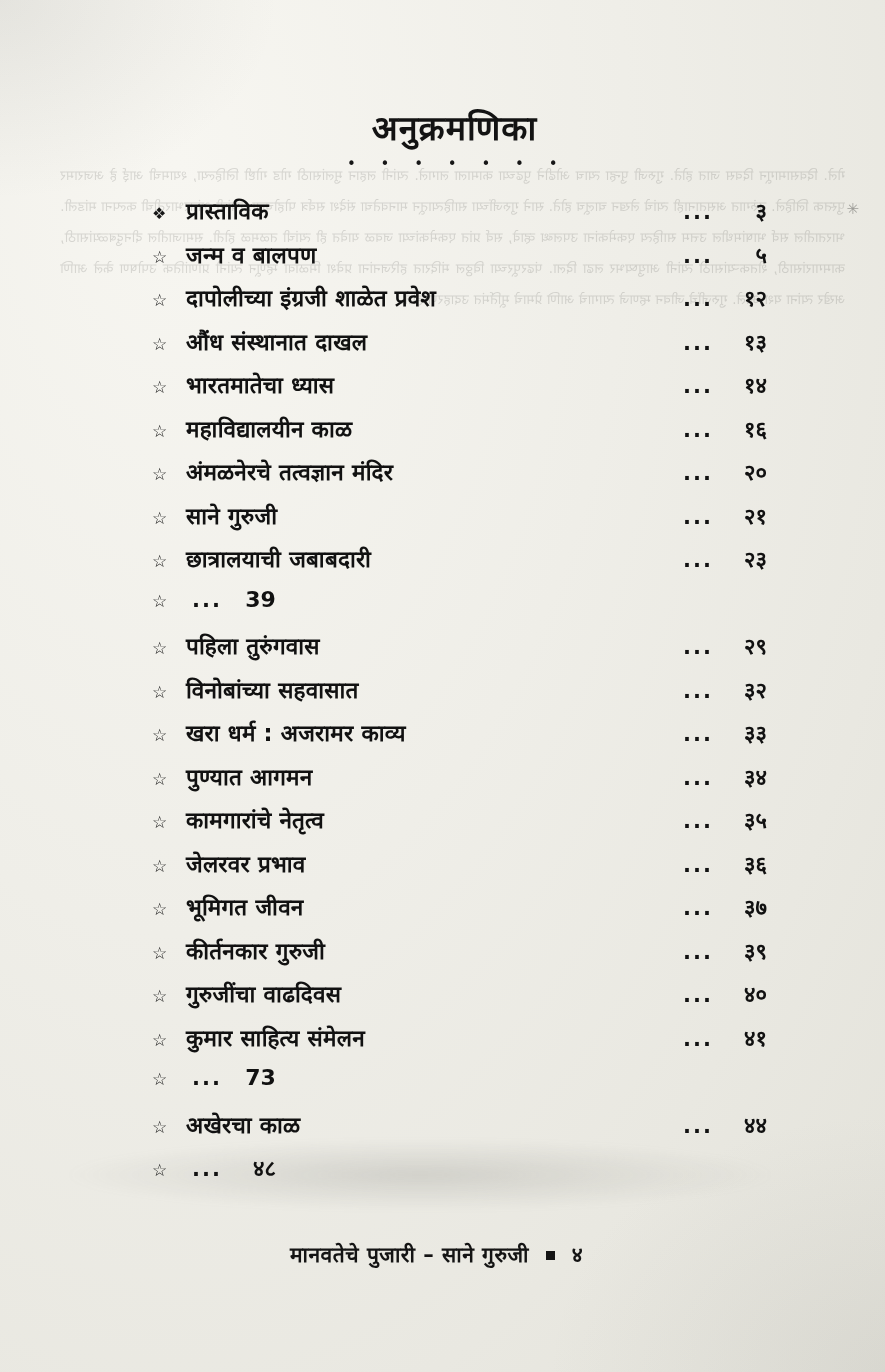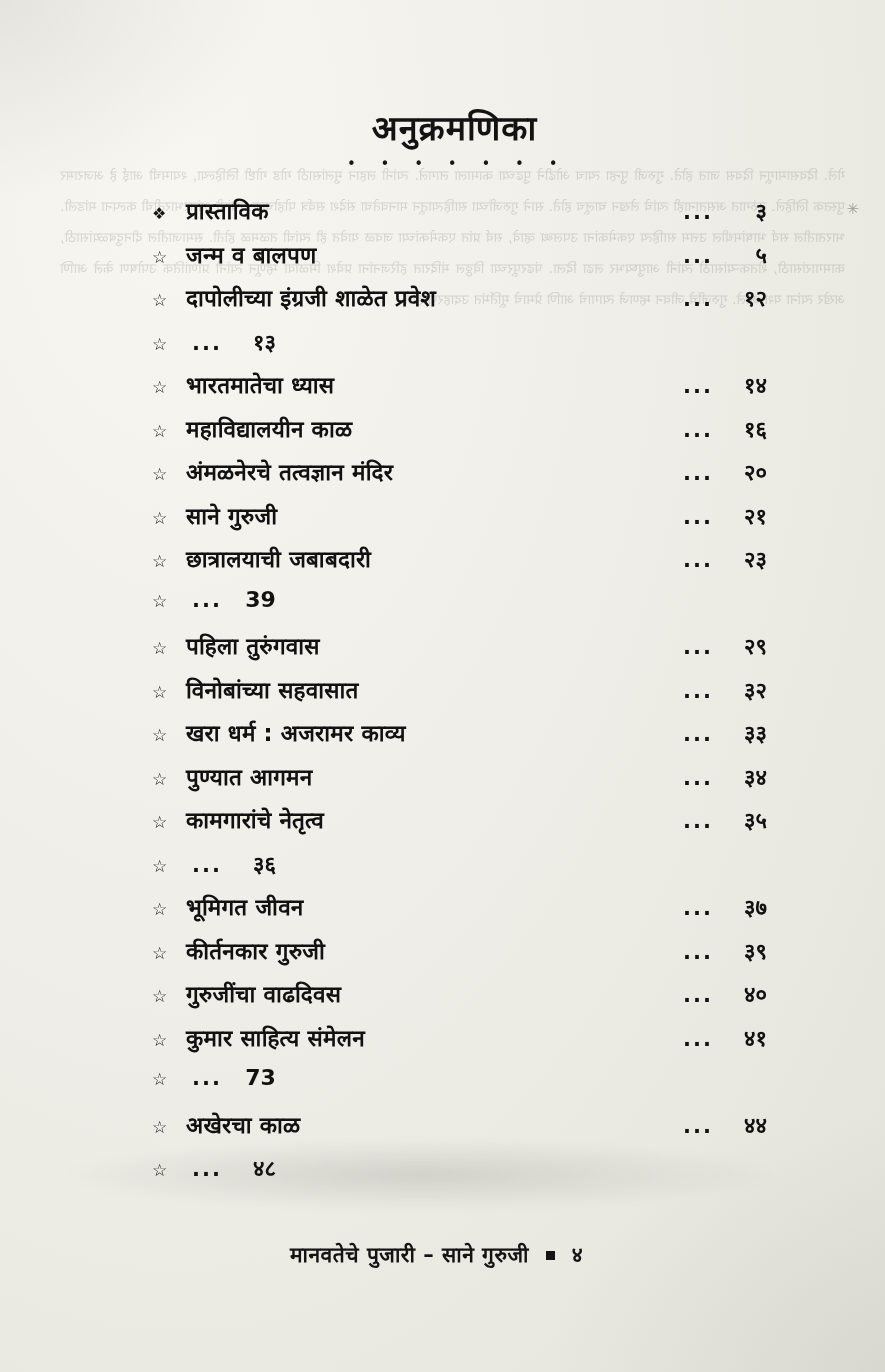--- a/index.html
+++ b/index.html
@@ -202,20 +202,21 @@
       <span class="page-num">५</span>
     </li>
     <li class="toc-row">
       <span class="bullet">☆</span>
       <span class="entry-label">दापोलीच्या इंग्रजी शाळेत प्रवेश</span>
       <span class="leader">...</span>
       <span class="page-num">१२</span>
     </li>
     <li class="toc-row">
       <span class="bullet">☆</span>
+      <span class="entry-label">औंध संस्थानात दाखल</span>
       <span class="leader">...</span>
       <span class="page-num">१३</span>
     </li>
     <li class="toc-row">
       <span class="bullet">☆</span>
       <span class="entry-label">भारतमातेचा ध्यास</span>
       <span class="leader">...</span>
       <span class="page-num">१४</span>
     </li>
     <li class="toc-row">
@@ -272,20 +273,21 @@
       <span class="page-num">३४</span>
     </li>
     <li class="toc-row">
       <span class="bullet">☆</span>
       <span class="entry-label">कामगारांचे नेतृत्व</span>
       <span class="leader">...</span>
       <span class="page-num">३५</span>
     </li>
     <li class="toc-row">
       <span class="bullet">☆</span>
+      <span class="entry-label">जेलरवर प्रभाव</span>
       <span class="leader">...</span>
       <span class="page-num">३६</span>
     </li>
     <li class="toc-row">
       <span class="bullet">☆</span>
       <span class="entry-label">भूमिगत जीवन</span>
       <span class="leader">...</span>
       <span class="page-num">३७</span>
     </li>
     <li class="toc-row">

